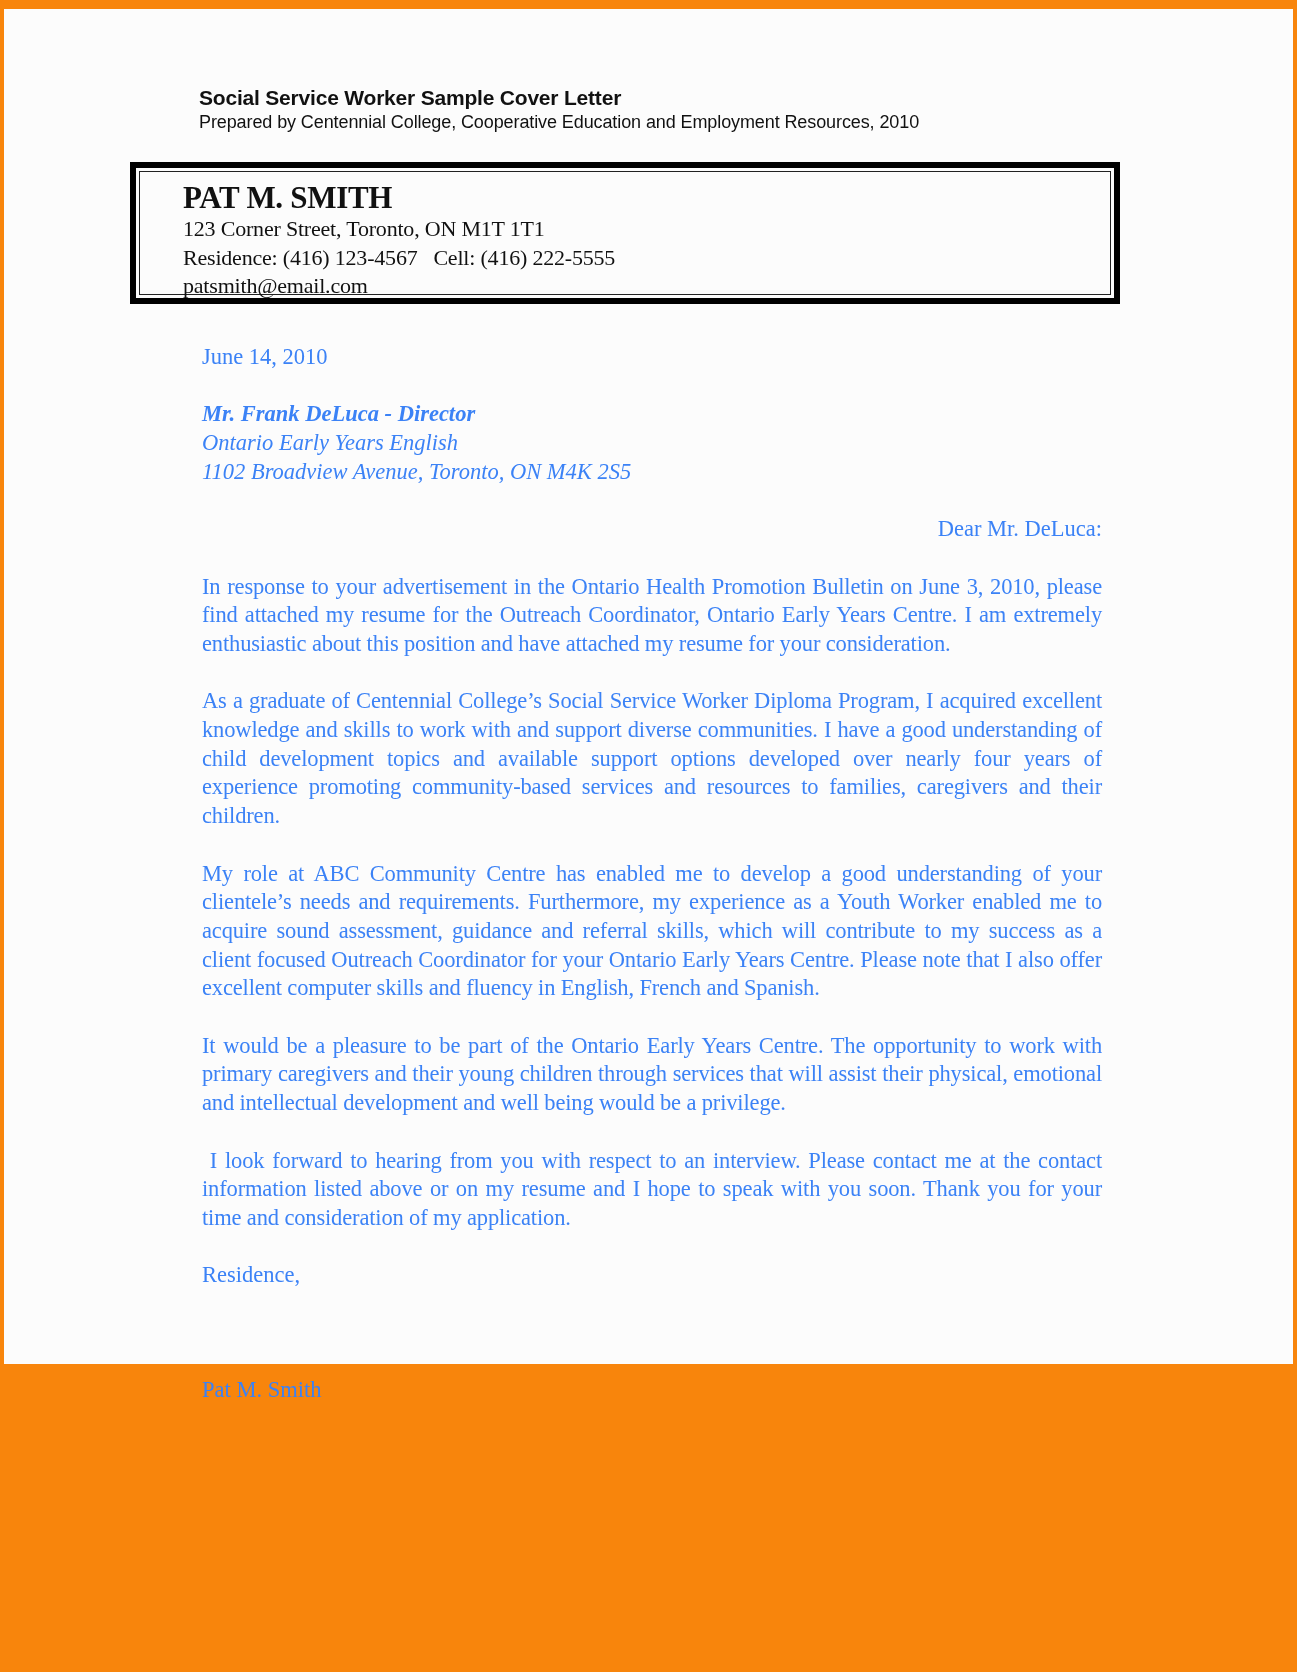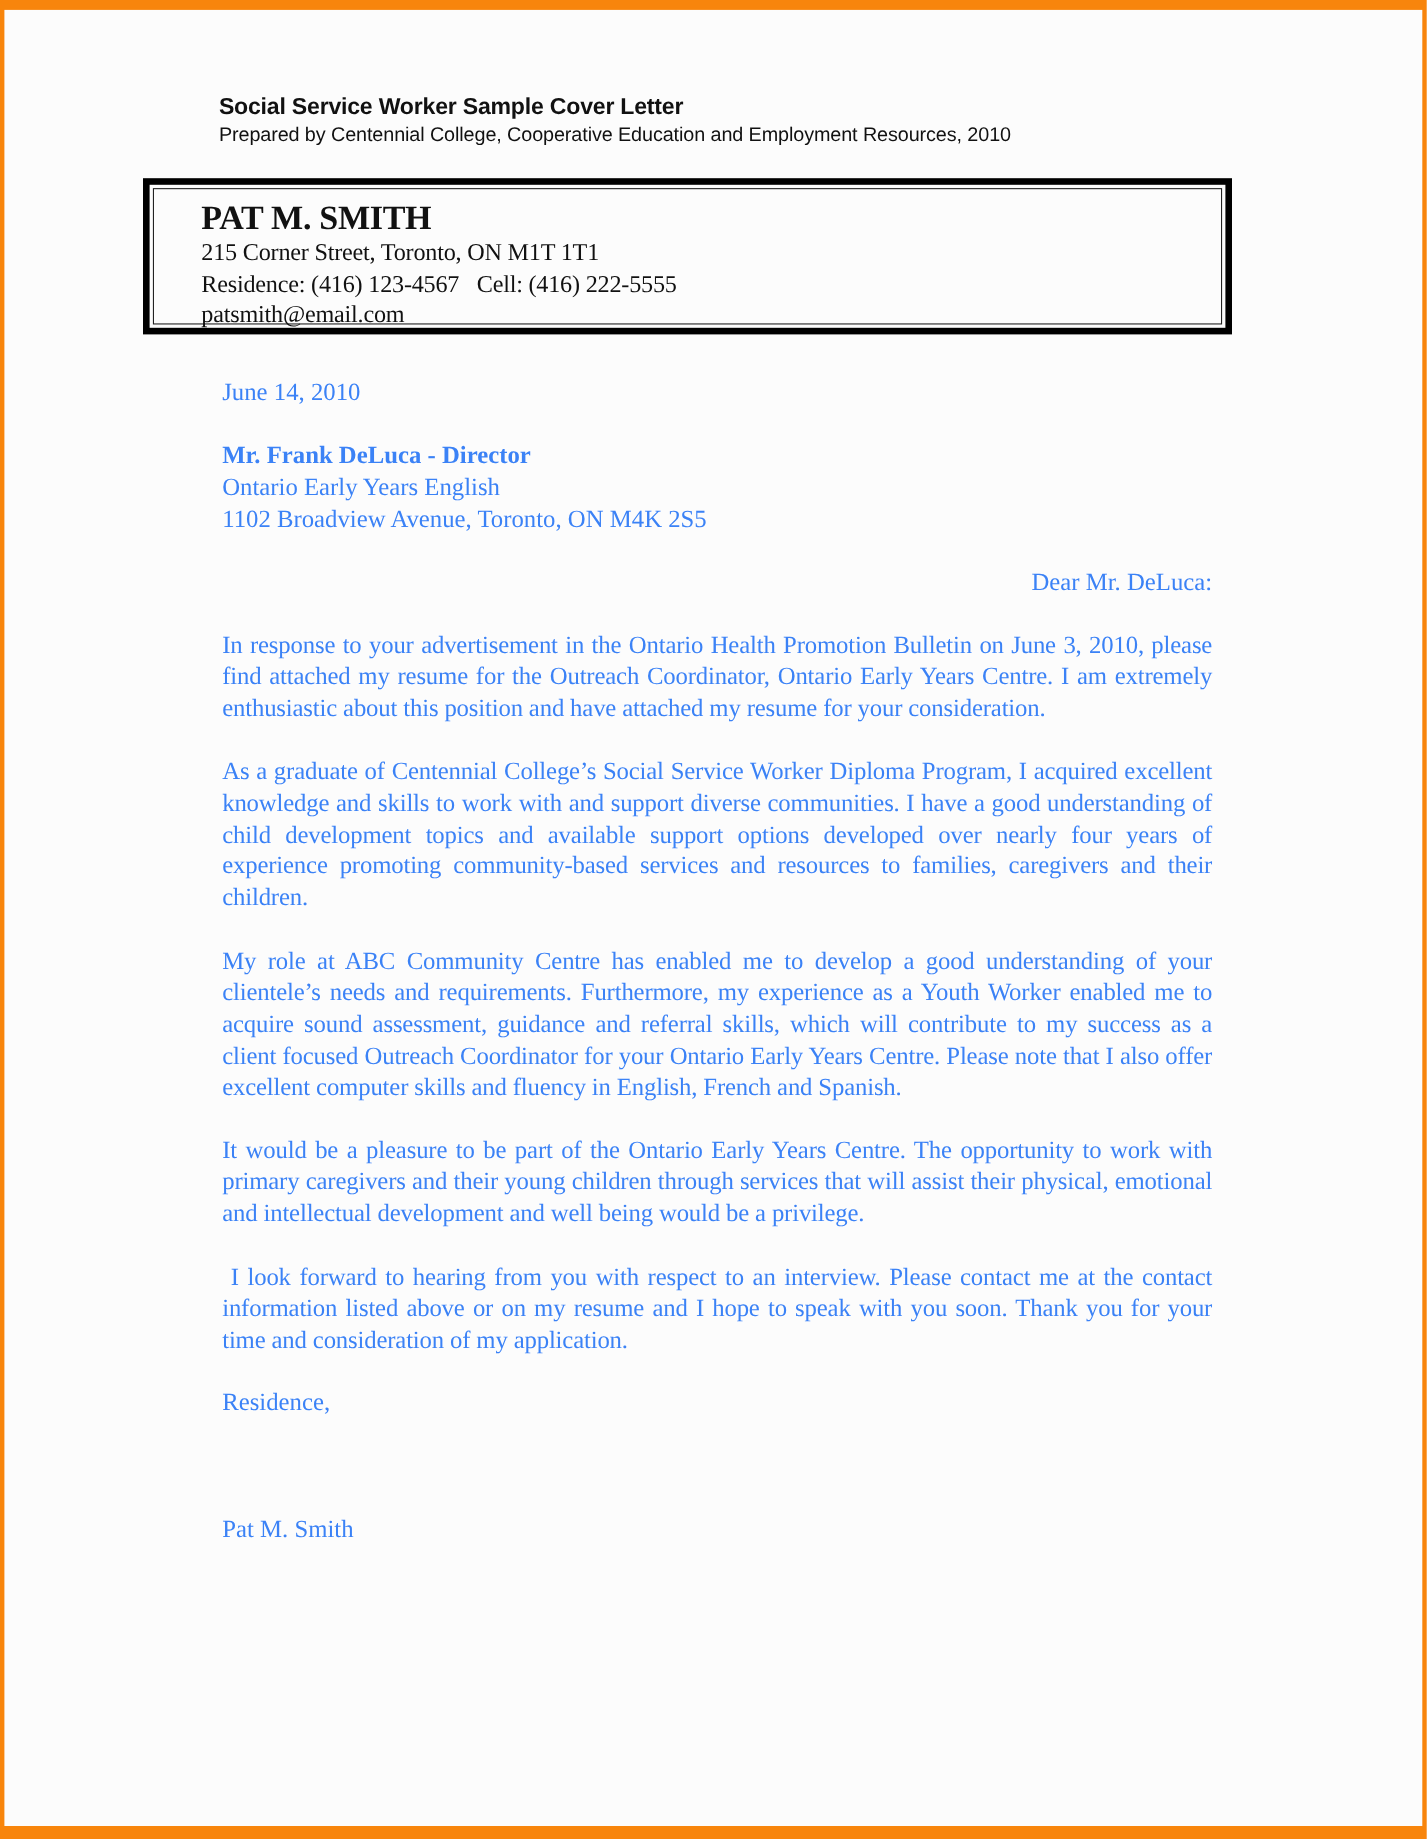--- a/index.html
+++ b/index.html
@@ -11,21 +11,21 @@
       height: 1672px;
       background: #f8850c;
       position: relative;
       overflow: hidden;
     }
     .page {
       position: absolute;
       left: 4px;
       top: 9px;
       width: 1289px;
-      height: 1651px;
+      height: 1355px;
       background: #fcfcfc;
     }
     .doc-header {
       position: absolute;
       left: 195px;
       top: 76px;
       font-family: "Liberation Sans", sans-serif;
       color: #111;
     }
     .doc-title {
@@ -86,20 +86,21 @@
       margin: 0;
     }
     .date {
       margin-bottom: 28.7px !important;
     }
     .recipient-name {
       font-weight: bold;
     }
     .recipient-block {
       margin-bottom: 28.7px !important;
+      font-style: italic;
     }
     .salutation {
       margin-bottom: 28.7px !important;
       text-align: right;
     }
     .body-para {
       text-align: justify;
       margin-bottom: 28.7px !important;
       letter-spacing: -0.15px;
     }
@@ -113,21 +114,21 @@
 <div class="page">
 
   <div class="doc-header">
     <div class="doc-title">Social Service Worker Sample Cover Letter</div>
     <div class="doc-subtitle">Prepared by Centennial College, Cooperative Education and Employment Resources, 2010</div>
   </div>
 
   <div class="letterhead">
     <div class="letterhead-inner">
       <div class="lh-name">PAT M. SMITH</div>
-      <div class="lh-line">215 Corner Street, Toronto, ON M1T 1T1</div>
+      <div class="lh-line">123 Corner Street, Toronto, ON M1T 1T1</div>
       <div class="lh-line">Residence: (416) 123-4567   Cell: (416) 222-5555</div>
       <div class="lh-line">patsmith@email.com</div>
     </div>
   </div>
 
   <div class="letter">
     <p class="date">June 14, 2010</p>
 
     <div class="recipient-block">
       <p class="recipient-name">Mr. Frank DeLuca - Director</p>

